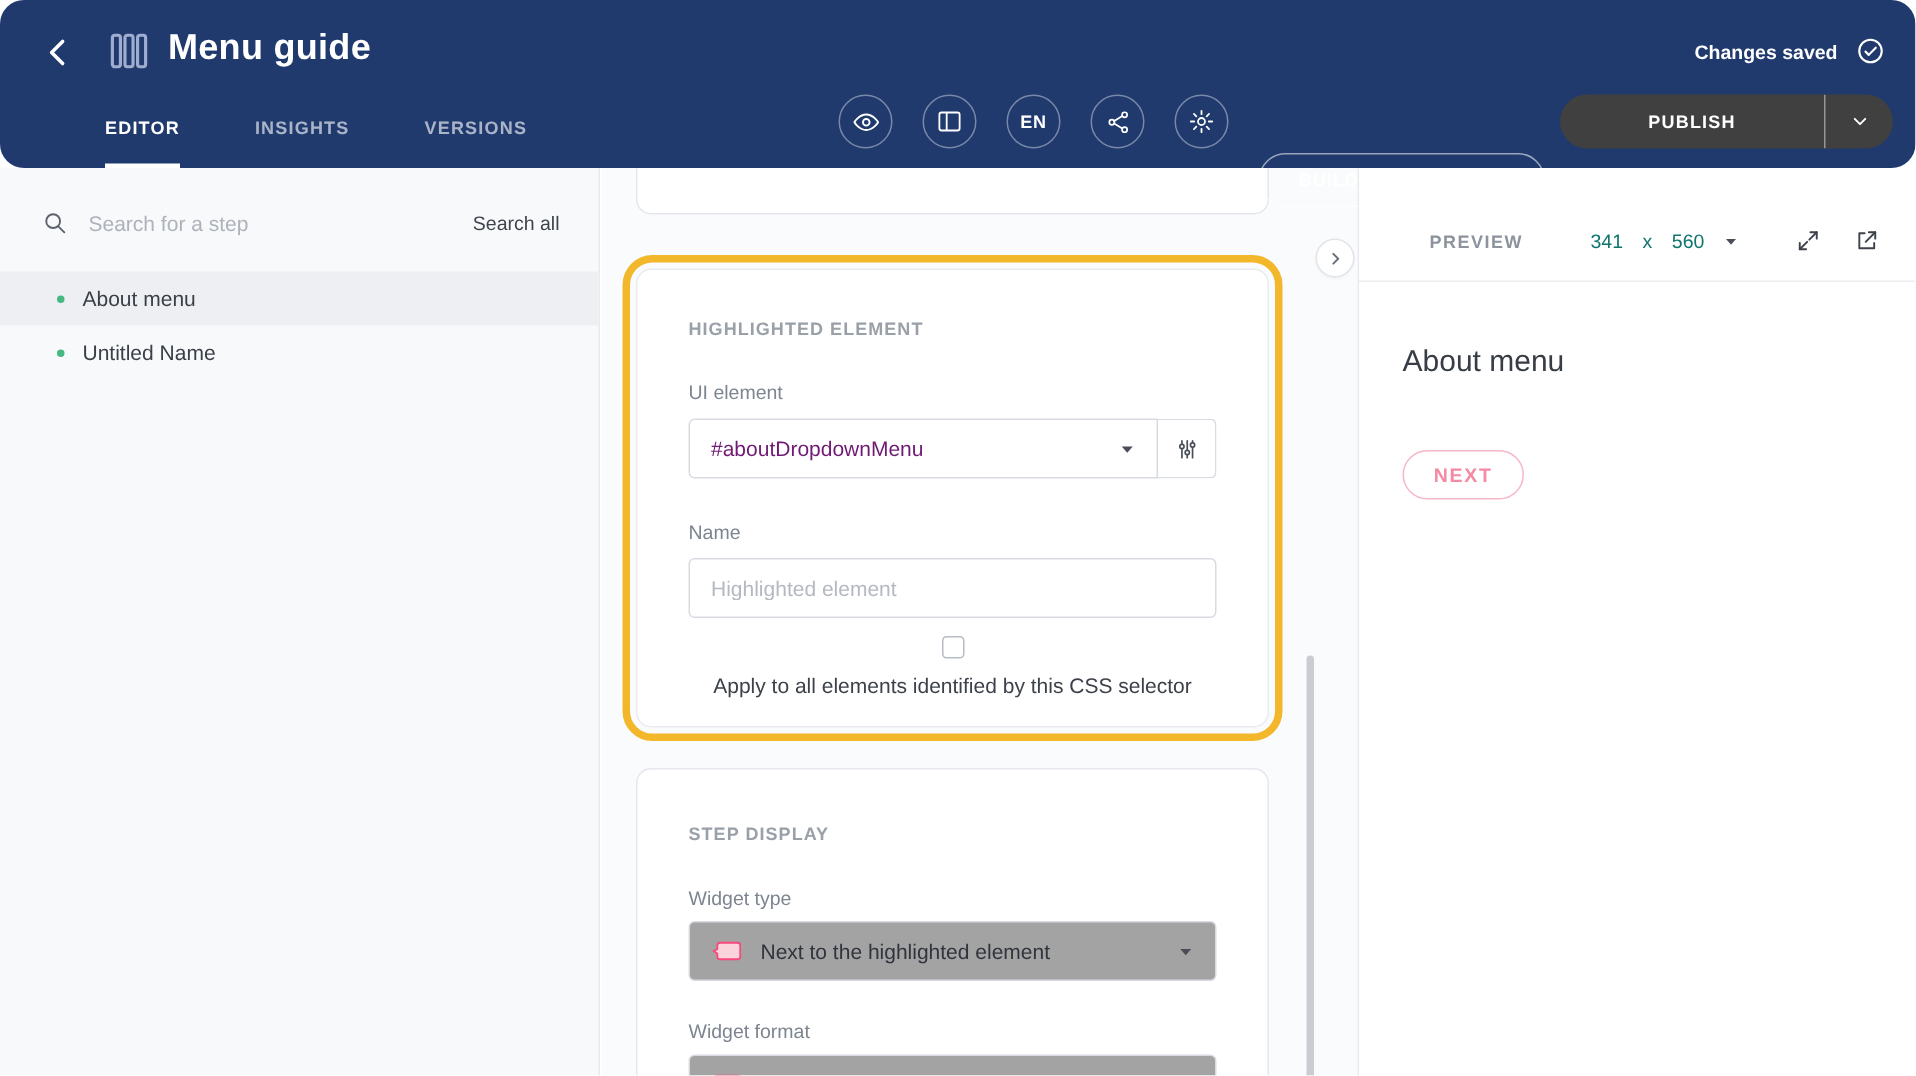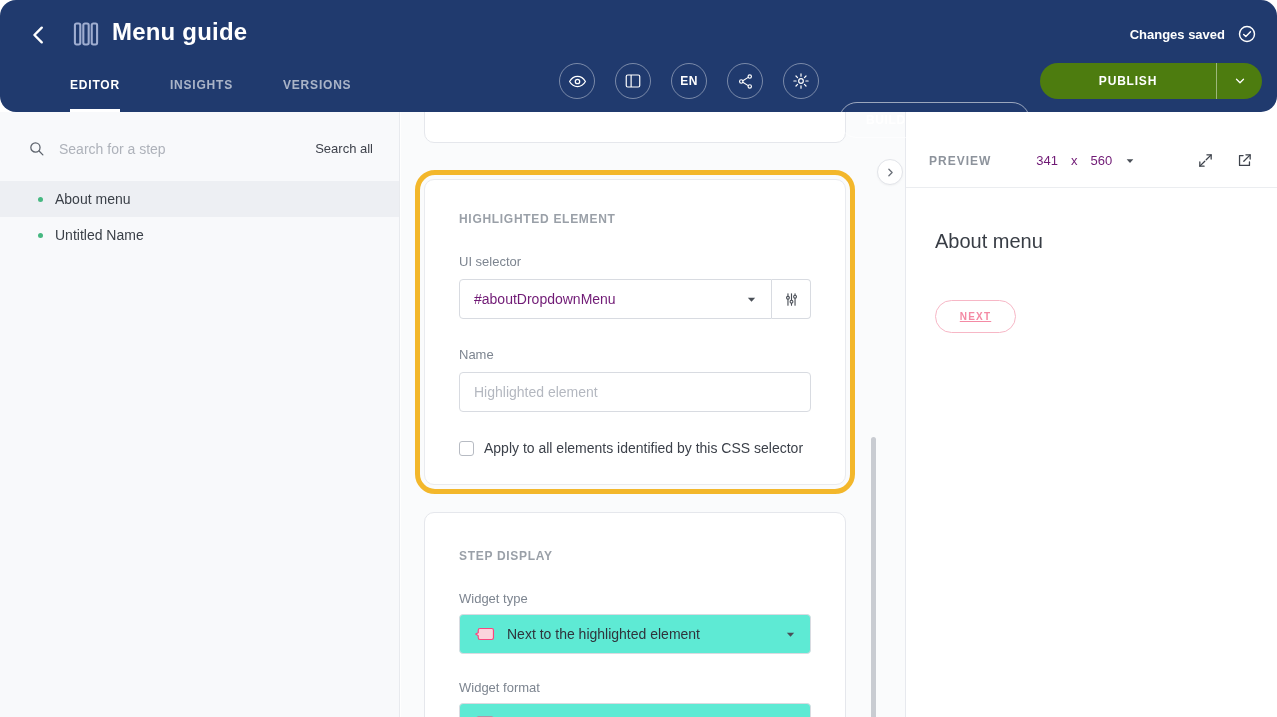--- a/index.html
+++ b/index.html
@@ -55,21 +55,21 @@
   .build-btn {
     position:absolute; left:839px; top:63px; height:36px; padding:0 26px;
     border:1px solid rgba(255,255,255,0.55); border-radius:18px;
     display:flex; align-items:center; justify-content:center;
     font-size:12px; font-weight:700; letter-spacing:0.6px; color:#fff; cursor:pointer;
     background:transparent;
     margin-top:39px;
   }
   .publish-btn {
     position:absolute; left:1040px; top:63px; width:222px; height:36px;
-    background:#4d7c0f; border-radius:18px; display:flex; align-items:stretch;
+    background:#404040; border-radius:18px; display:flex; align-items:stretch;
     color:#fff; cursor:pointer; overflow:hidden;
   }
   .publish-label {
     flex:1; display:flex; align-items:center; justify-content:center;
     font-size:12px; font-weight:700; letter-spacing:0.8px;
   }
   .publish-caret {
     width:46px; border-left:1px solid rgba(255,255,255,0.45);
     display:flex; align-items:center; justify-content:center;
   }
@@ -131,68 +131,67 @@
     border-radius:0 4px 4px 0; background:#fff; display:flex; align-items:center;
     justify-content:center; cursor:pointer; color:#4a4f57;
   }
   .text-input {
     width:100%; height:40px; margin-top:10px; border:1px solid #d8dbe1;
     border-radius:4px; padding:0 14px; font-size:14px; color:#30343c;
     font-family:"Liberation Sans",sans-serif; outline:none; background:#fff;
   }
   .text-input::placeholder { color:#b4b8c0; }
   .checkbox-row {
-    display:flex; align-items:center; gap:10px; margin-top:28px; cursor:pointer;
+    display:flex; align-items:center; gap:10px; margin-top:12px; cursor:pointer;flex-direction:column;
   }
   .checkbox {
     width:15px; height:15px; border:1.5px solid #b7bbc3; border-radius:3px;
     background:#fff; flex:0 0 auto;
   }
   .checkbox-label { font-size:14px; color:#3c414a; }
   .card-step-display { top:400px; height:330px; padding:36px 34px; }
   .dropdown {
-    height:40px; border:1px solid #d8dbe1; border-radius:4px; background:#5eead4;
+    height:40px; border:1px solid #d8dbe1; border-radius:4px; background:#a3a3a3;
     display:flex; align-items:center; gap:11px; padding:0 14px; margin-top:8px;
     font-size:14px; color:#30343c; cursor:pointer;
   }
   .dropdown .caret { margin-left:auto; }
   .label-mt { margin-top:26px; }
   .scroll-thumb {
     position:absolute; left:470px; top:325px; width:5px; height:292px;
     background:#c9ccd2; border-radius:3px; cursor:pointer;
   }
 
   
   .preview-panel {
     position:absolute; top:112px; left:905px; right:0; bottom:0;
     background:#ffffff; border-left:1px solid #e7e9ee;
   }
   .preview-header {
     display:flex; align-items:center; padding:40px 24px 18px 23px;
     border-bottom:1px solid #ebedf0;
   }
   .preview-title {
-    font-size:12px; font-weight:700; letter-spacing:1px; color:#8d939c;
+    font-size:12px; font-weight:700; letter-spacing:1px; color:#8d939c;margin-left:24px;
   }
   .size-select {
     display:flex; align-items:center; gap:13px; margin-left:45px;
-    font-size:13px; color:#701a75; cursor:pointer;
+    font-size:13px; color:#0f766e; cursor:pointer;
   }
   .preview-header-icons { margin-left:auto; display:flex; gap:22px; color:#3d424b; }
   .ph-icon { cursor:pointer; }
   .preview-step-title {
     position:absolute; left:29px; top:118px; font-size:20px; color:#383d45;
   }
   .next-btn {
     position:absolute; left:29px; top:188px; width:81px; height:33px;
     border:1px solid #f7b7c6; border-radius:17px; background:#fff;
     display:flex; align-items:center; justify-content:center;
-    font-size:10px; font-weight:700; letter-spacing:1.2px; color:#f48aa4;
+    font-size:13px; font-weight:700; letter-spacing:1.2px; color:#f48aa4;
     cursor:pointer;
-    text-decoration:underline;
   }
   .collapse-btn {
     position:absolute; left:877px; top:159px; width:26px; height:26px;
     border:1px solid #e2e4e9; border-radius:50%; background:#fff; z-index:30;
     display:flex; align-items:center; justify-content:center; color:#6a6f78;
     cursor:pointer; box-shadow:0 1px 2px rgba(0,0,0,0.04);
   }
 </style>
 </head>
 <body>
@@ -293,21 +292,21 @@
 </div>
 
 <div class="main">
 
   <div class="card card-partial-top"></div>
 
   <div class="highlight-ring">
     <div class="card-inner">
       <div class="section-title">HIGHLIGHTED ELEMENT</div>
 
-      <div class="field-label">UI selector</div>
+      <div class="field-label">UI element</div>
       <div class="select-row">
         <div class="select-box">
           <span class="select-value">#aboutDropdownMenu</span>
           <svg class="caret" width="11" height="11" viewBox="0 0 24 24" fill="#4a4f57">
               <path d="M4 8l8 9 8-9z"></path>
             </svg>
         </div>
         <div class="picker-btn">
           <svg width="17" height="17" viewBox="0 0 24 24" fill="none" stroke="#4a4f57" stroke-width="1.6" stroke-linecap="round">
               <line x1="7" y1="4" x2="7" y2="20"></line>

